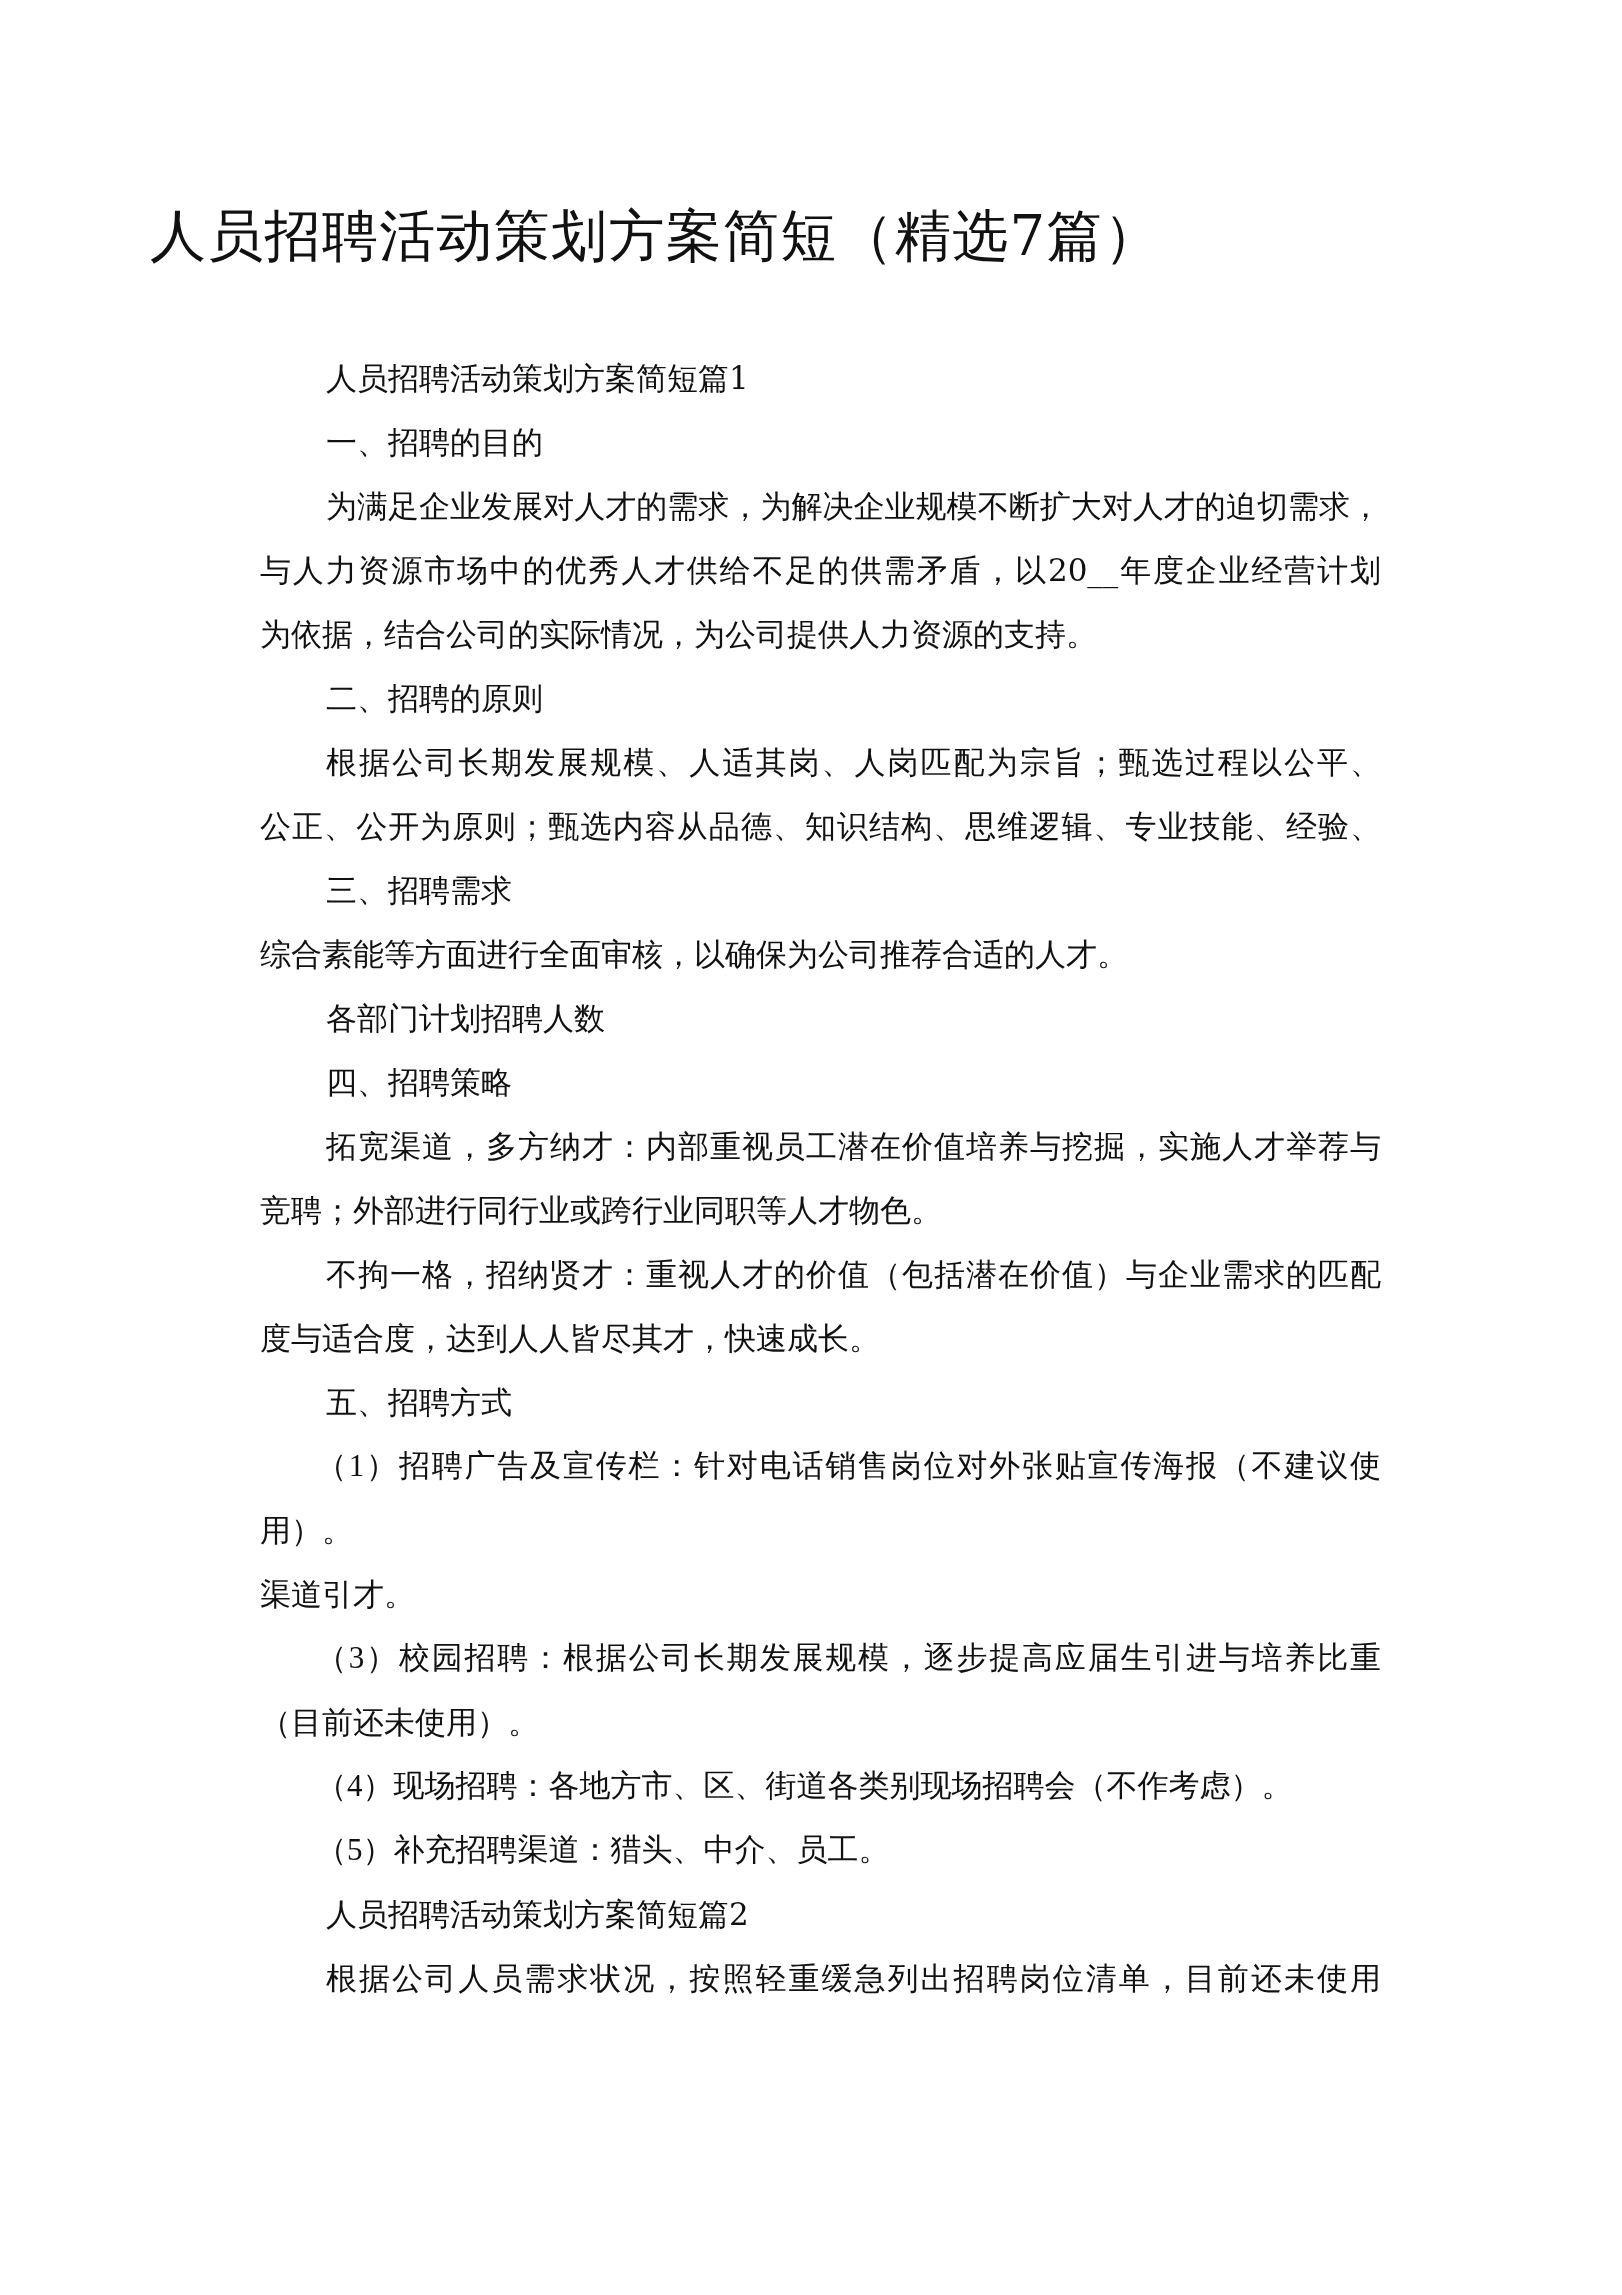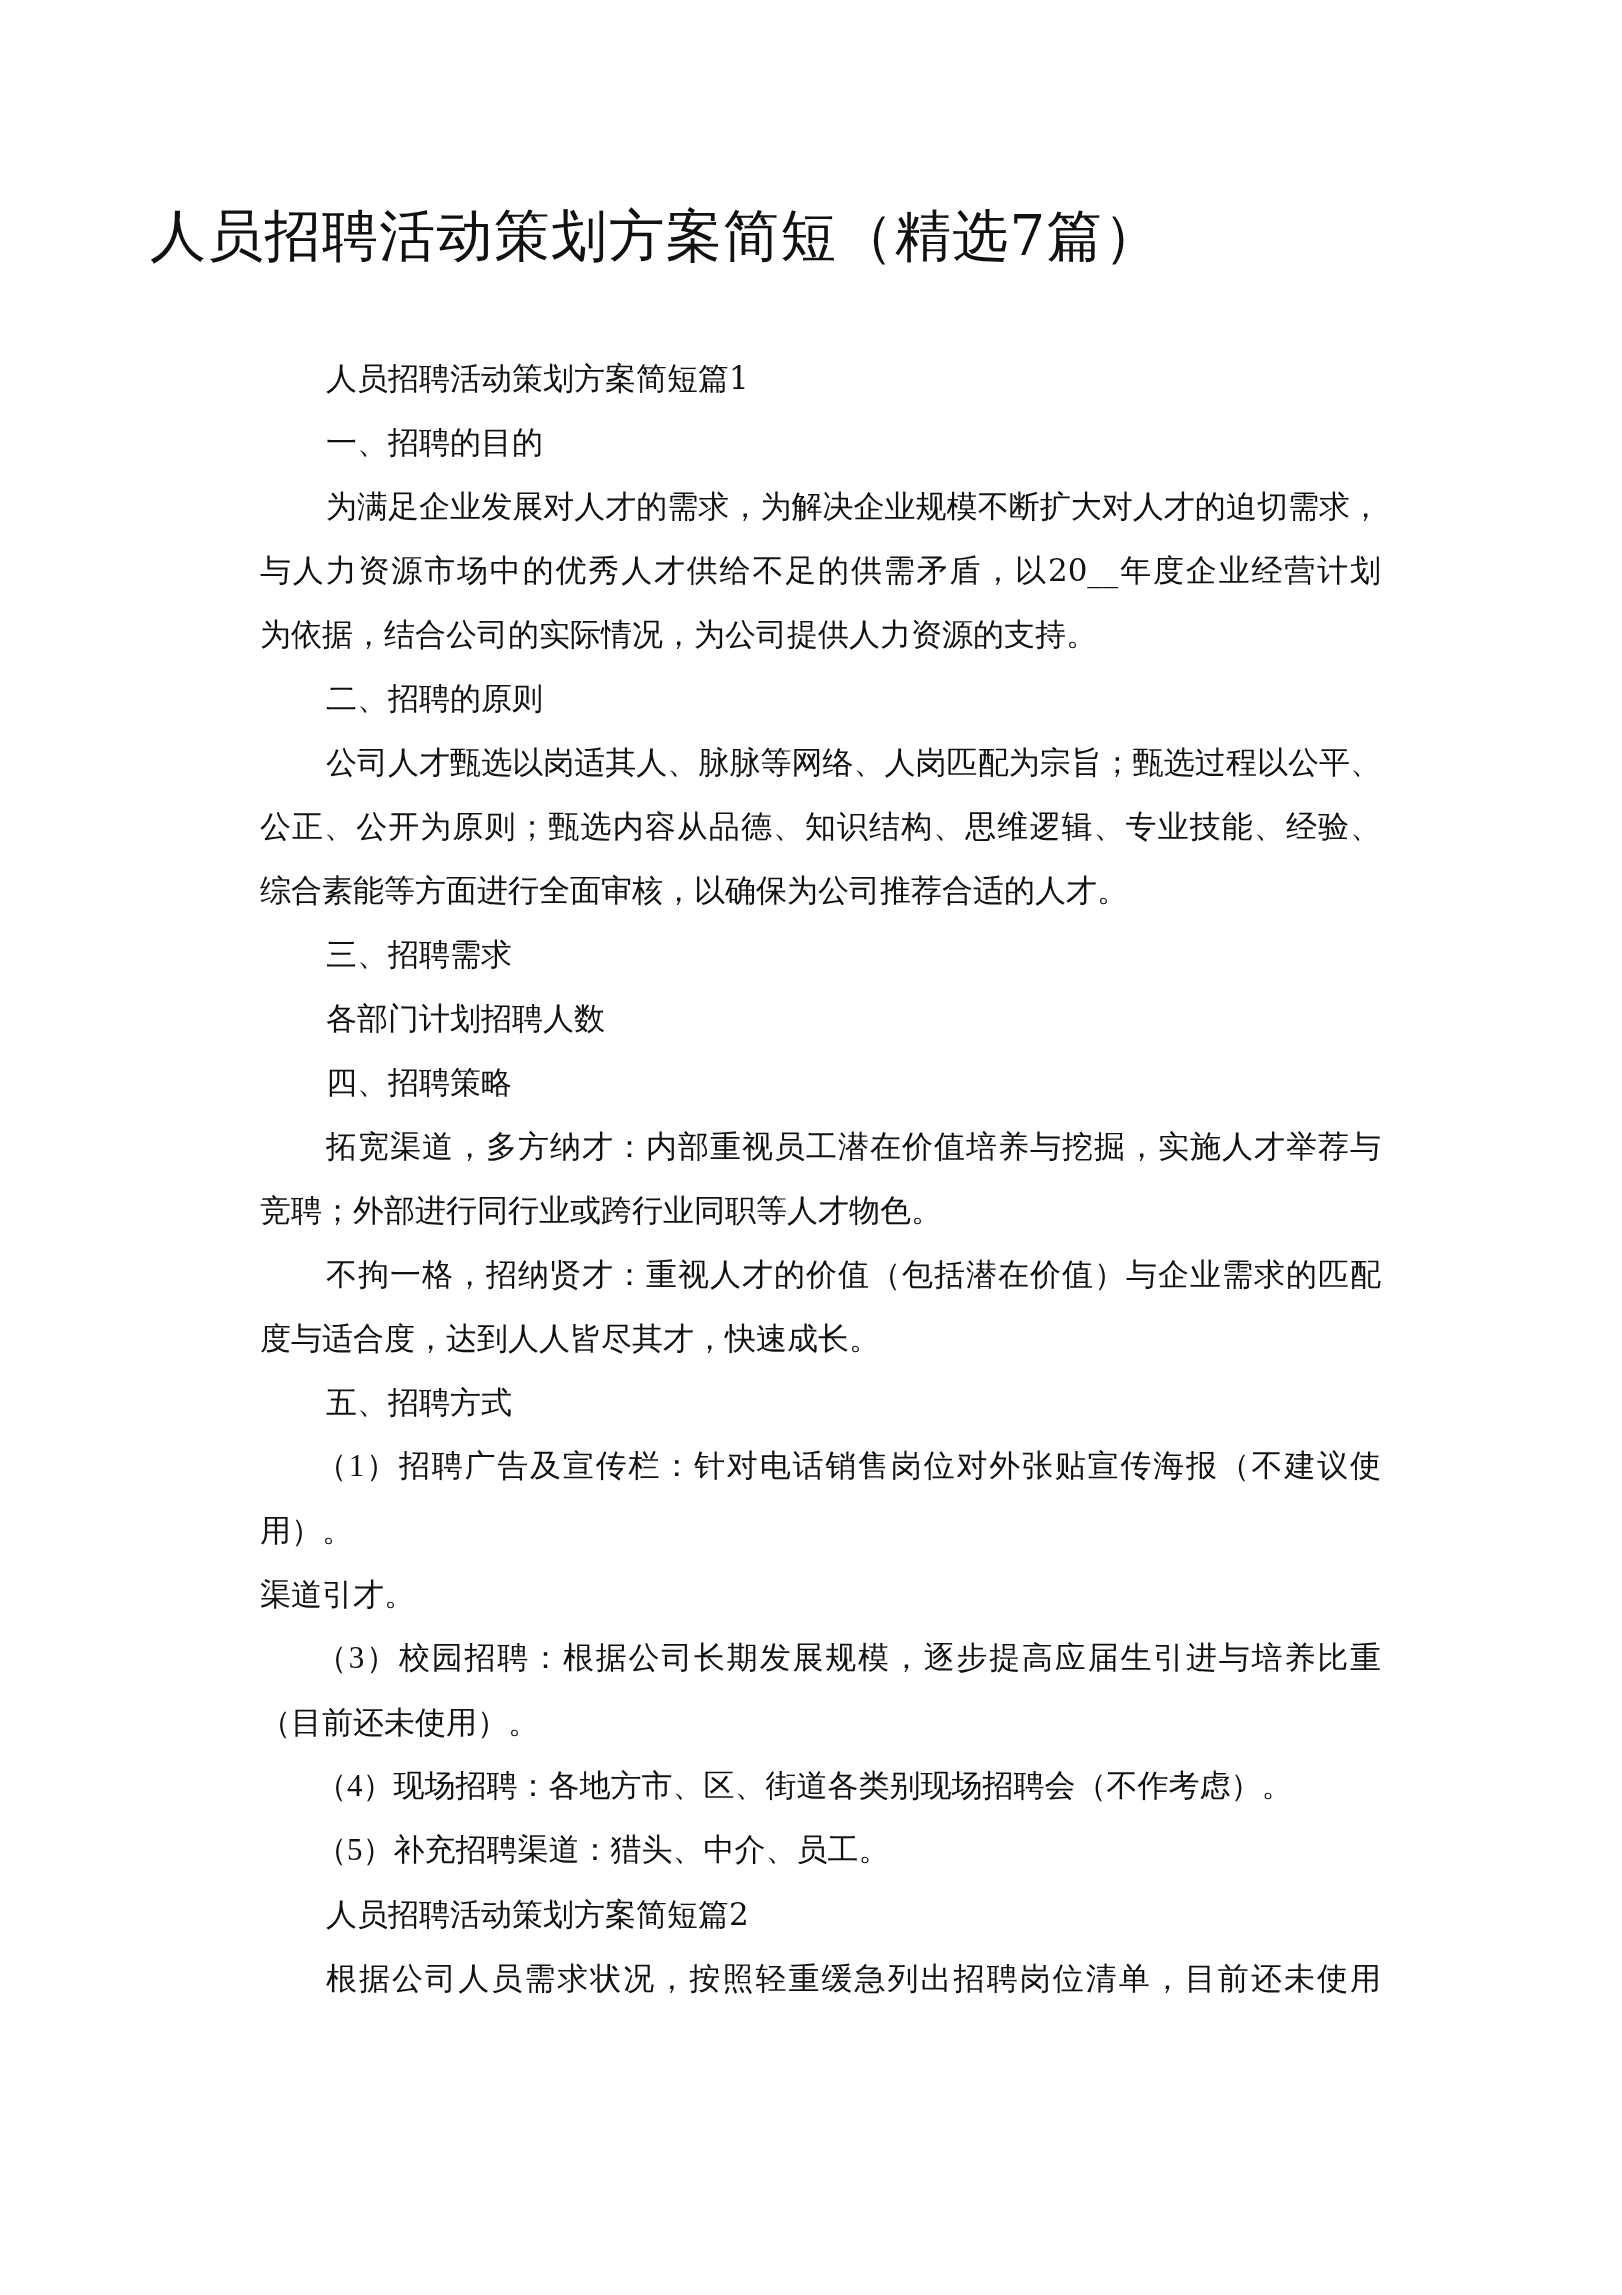--- a/index.html
+++ b/index.html
@@ -61,24 +61,24 @@
 
 <div class="page">
   <h1 class="title">人员招聘活动策划方案简短（精选7篇）</h1>
   <div class="body" id="doc-body">
       <span class="line first">人员招聘活动策划方案简短篇1</span>
       <span class="line first">一、招聘的目的</span>
       <span class="line justify first" style="white-space: nowrap;">为满足企业发展对人才的需求，为解决企业规模不断扩大对人才的迫切需求，</span>
       <span class="line justify" style="white-space: nowrap;">与人力资源市场中的优秀人才供给不足的供需矛盾，以20__年度企业经营计划</span>
       <span class="line">为依据，结合公司的实际情况，为公司提供人力资源的支持。</span>
       <span class="line first">二、招聘的原则</span>
-      <span class="line justify first" style="white-space: nowrap;">公司人才甄选以岗适其人、脉脉等网络、人岗匹配为宗旨；甄选过程以公平、</span>
+      <span class="line justify first" style="white-space: nowrap;">根据公司长期发展规模、人适其岗、人岗匹配为宗旨；甄选过程以公平、</span>
       <span class="line justify" style="white-space: nowrap;">公正、公开为原则；甄选内容从品德、知识结构、思维逻辑、专业技能、经验、</span>
+      <span class="line first">三、招聘需求</span>
       <span class="line">综合素能等方面进行全面审核，以确保为公司推荐合适的人才。</span>
-      <span class="line first">三、招聘需求</span>
       <span class="line first">各部门计划招聘人数</span>
       <span class="line first">四、招聘策略</span>
       <span class="line justify first" style="white-space: nowrap;">拓宽渠道，多方纳才：内部重视员工潜在价值培养与挖掘，实施人才举荐与</span>
       <span class="line">竞聘；外部进行同行业或跨行业同职等人才物色。</span>
       <span class="line justify first" style="white-space: nowrap;">不拘一格，招纳贤才：重视人才的价值（包括潜在价值）与企业需求的匹配</span>
       <span class="line">度与适合度，达到人人皆尽其才，快速成长。</span>
       <span class="line first">五、招聘方式</span>
       <span class="line justify item-first" style="white-space: nowrap;">（1）招聘广告及宣传栏：针对电话销售岗位对外张贴宣传海报（不建议使</span>
       <span class="line">用）。</span>
       <span class="line">渠道引才。</span>

